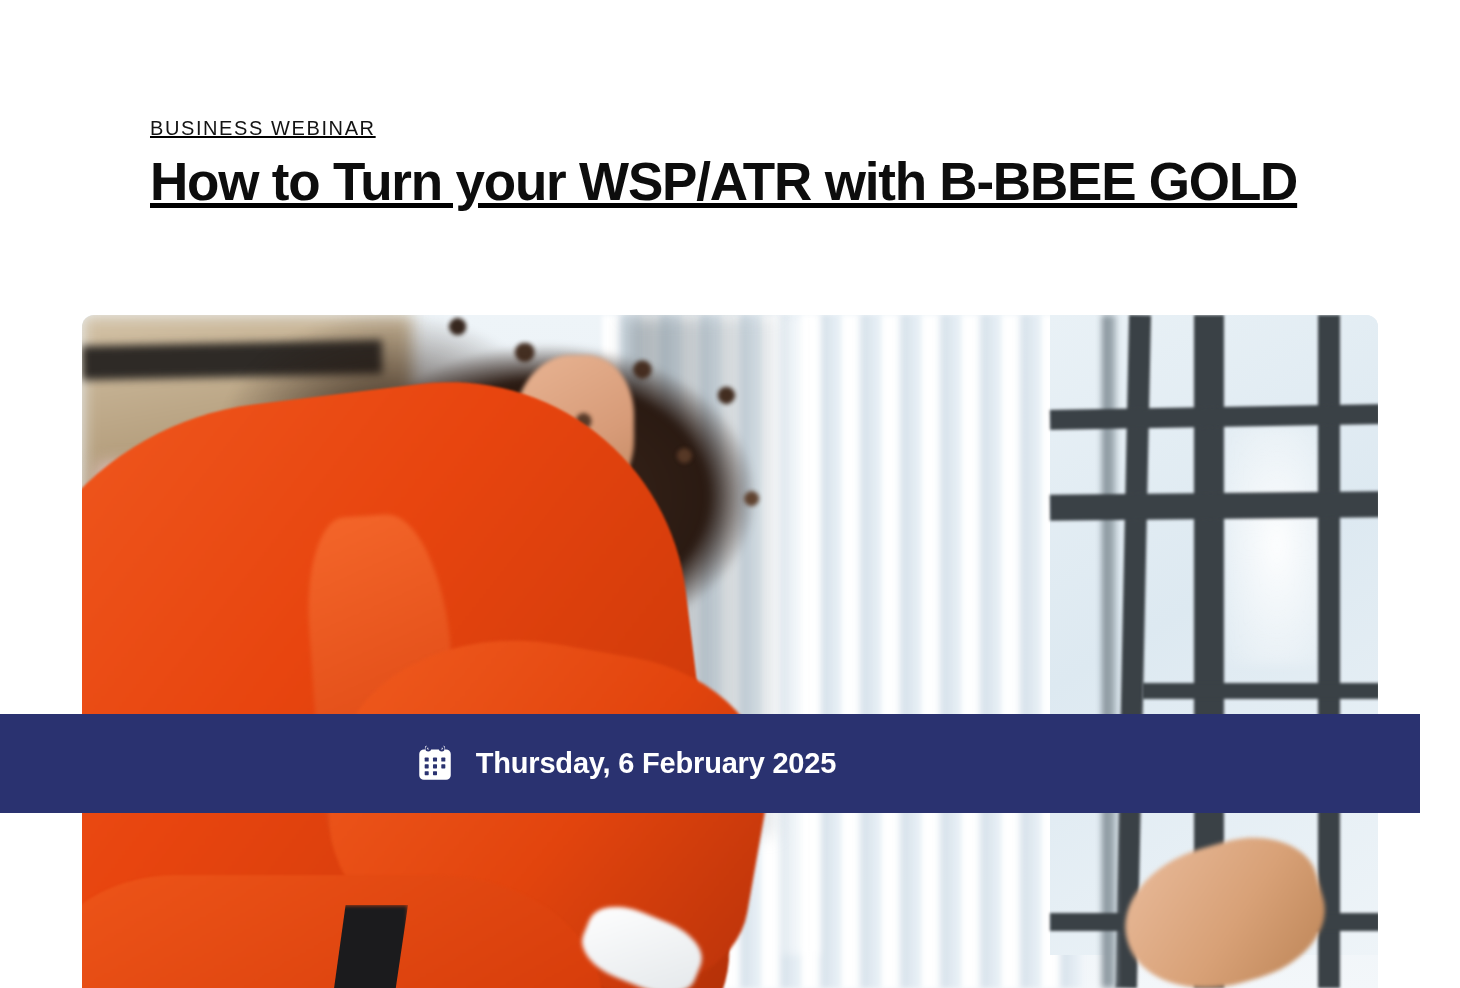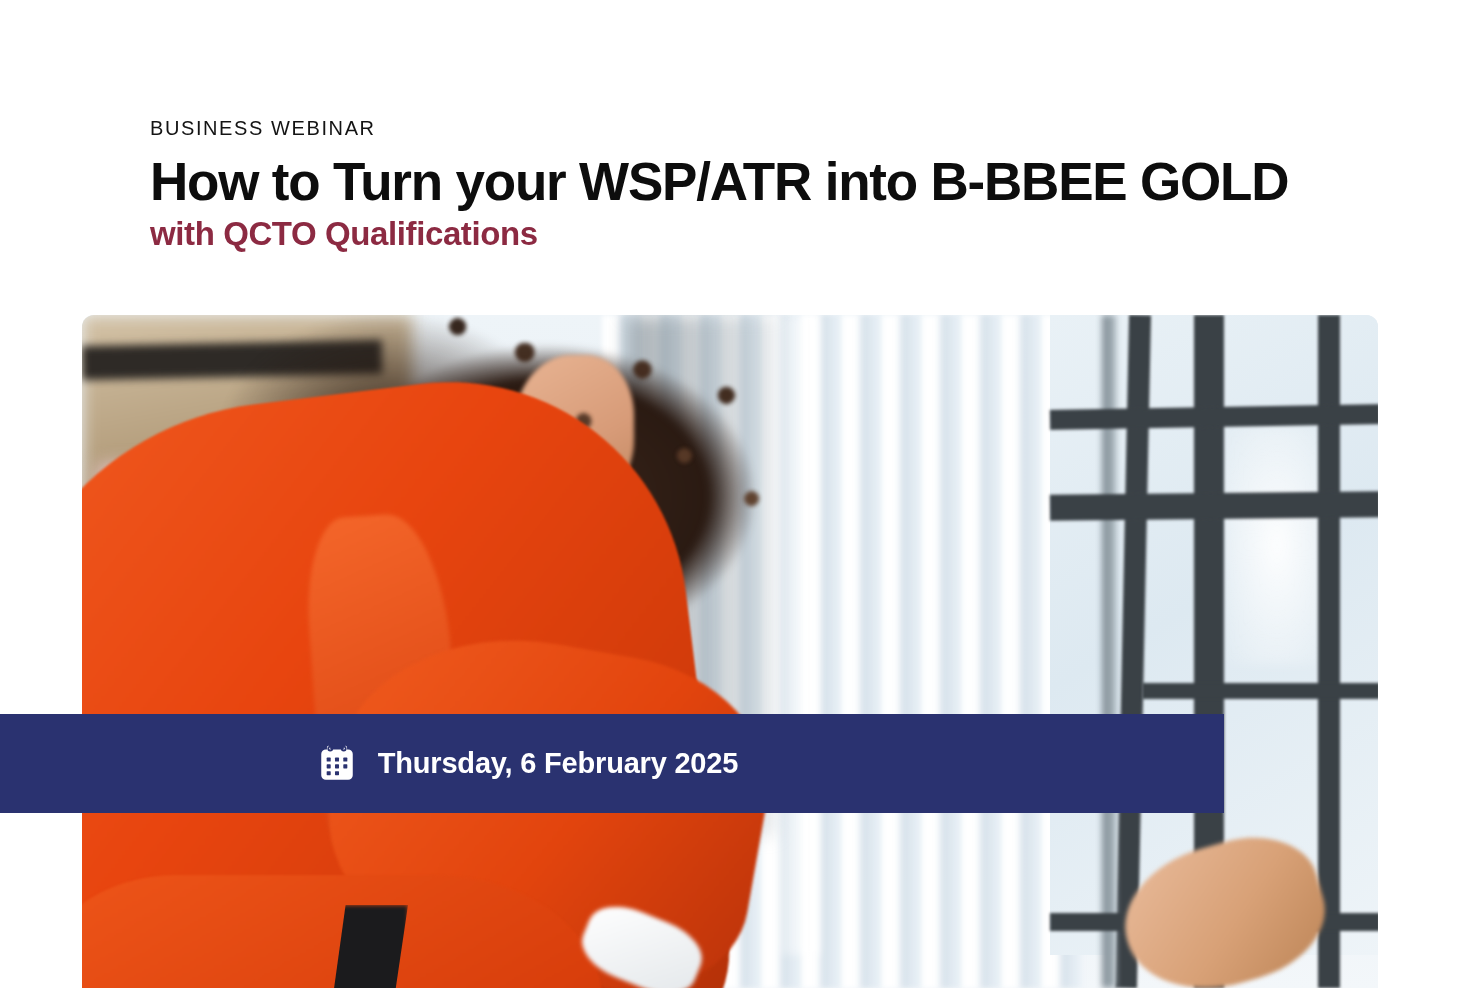--- a/index.html
+++ b/index.html
@@ -6,21 +6,21 @@
   html,body{margin:0;padding:0;}
   body{
     width:1460px;height:988px;
     background:#ffffff;
     font-family:"Liberation Sans", sans-serif;
     overflow:hidden;position:relative;
   }
   .page{position:relative;width:1460px;height:988px;background:#fff;overflow:hidden;}
 
   
-  .header{position:absolute;left:150px;top:118px;width:1240px;}
+  .header{position:absolute;left:150px;top:118px;width:1240px;text-decoration:underline;}
   .eyebrow{
     font-size:20px;font-weight:400;letter-spacing:1.6px;
     color:#141414;line-height:1;margin:0 0 16px 0;
     font-family:"Liberation Sans", sans-serif;
   }
   .headline{
     font-size:53px;font-weight:700;letter-spacing:-1.2px;
     color:#0d0d0d;line-height:1.04;margin:0 0 8px 0;
     white-space:nowrap;
     font-family:"Liberation Sans", sans-serif;
@@ -202,21 +202,21 @@
 
   
   .hand-near{
     position:absolute;left:1042px;top:530px;width:200px;height:140px;
     background:linear-gradient(140deg,#e9bb9b 0%,#d8a177 55%,#bd8557 100%);
     border-radius:48% 40% 42% 50%;transform:rotate(-16deg);filter:blur(2px);
   }
 
   
   .banner{
-    position:absolute;left:0;top:714px;width:1224px;height:99px;
+    position:absolute;left:0;top:714px;width:1420px;height:99px;
     background:#2a3270;
     display:flex;align-items:center;justify-content:center;
     gap:0;
   }
   .banner-inner{
     display:flex;align-items:center;
     gap:58px;
     transform:translateX(-85px);
   }
   .meta{display:flex;align-items:center;gap:20px;}
@@ -227,22 +227,21 @@
   }
   .icon-cal,.icon-clock{flex:0 0 auto;display:block;}
 </style>
 </head>
 <body>
 
 <div class="page">
 
   <div class="header">
     <div class="eyebrow">BUSINESS WEBINAR</div>
-    <h1 class="headline">How to Turn your WSP/ATR into B-BBEE GOLD</h1>
-    <h2 class="subhead">with QCTO Qualifications</h2>
+    <h1 class="headline">How to Turn your WSP/ATR with B-BBEE GOLD</h1>
   </div>
 
   <div class="photo-card">
     <div class="photo">
       <div class="bg-light"></div>
       <div class="wall-left2"></div>
       <div class="wall-left"></div>
       <div class="shelf-dark"></div>
       <div class="wall-pink"></div>
 

